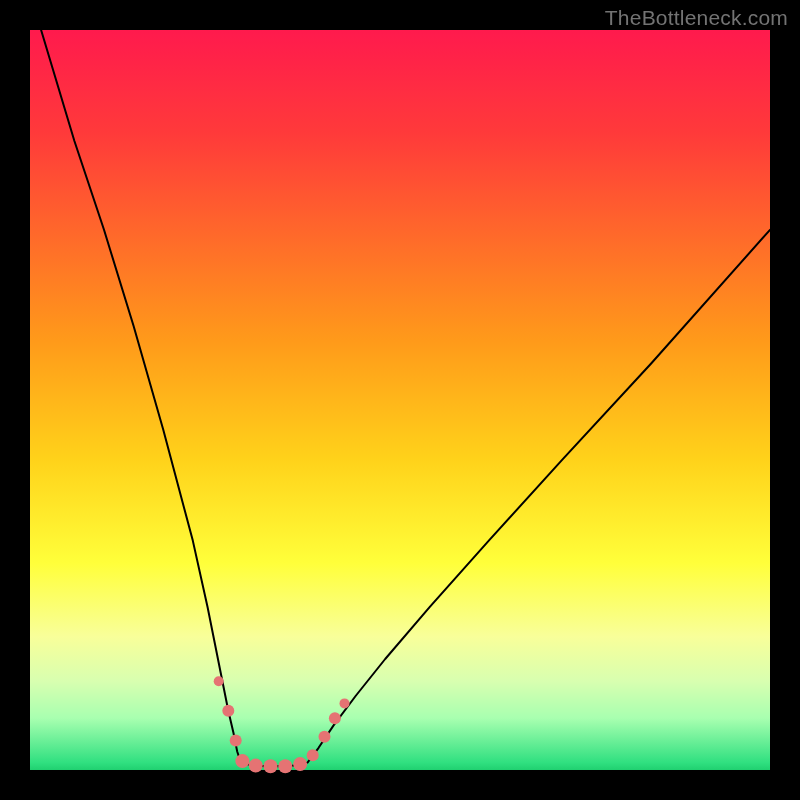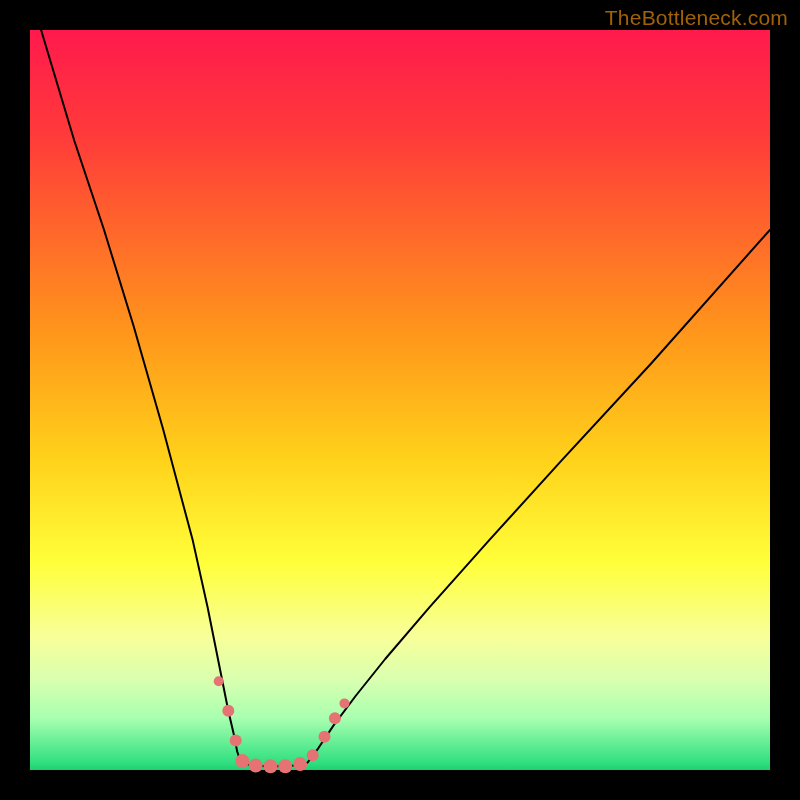--- a/index.html
+++ b/index.html
@@ -35,21 +35,21 @@
       #d8ffb0 88%,
       #a8ffb0 93%,
       #30e080 99%,
       #20d070 100%
     );
   }
   .watermark {
     position: absolute;
     top: 6px;
     right: 12px;
-    color: #a16207;
+    color: #737373;
     font-size: 21px;
     font-weight: 400;
     letter-spacing: 0.2px;
     user-select: none;
   }
   svg.curve {
     position: absolute;
     left: 0;
     top: 0;
     width: 740px;

